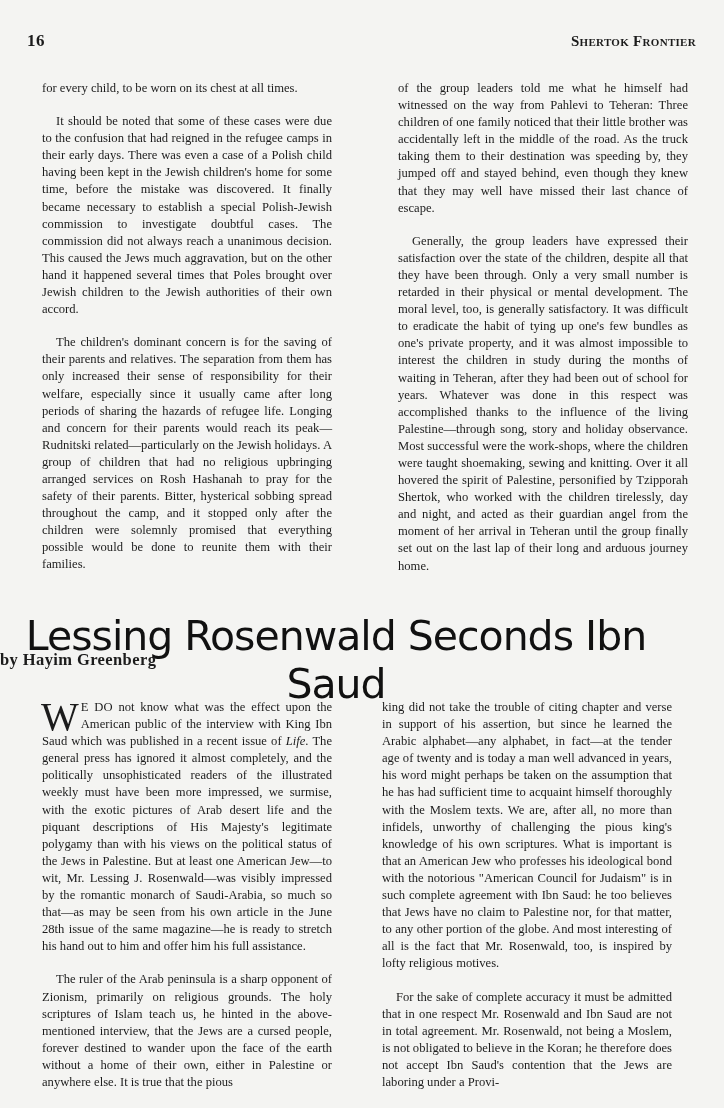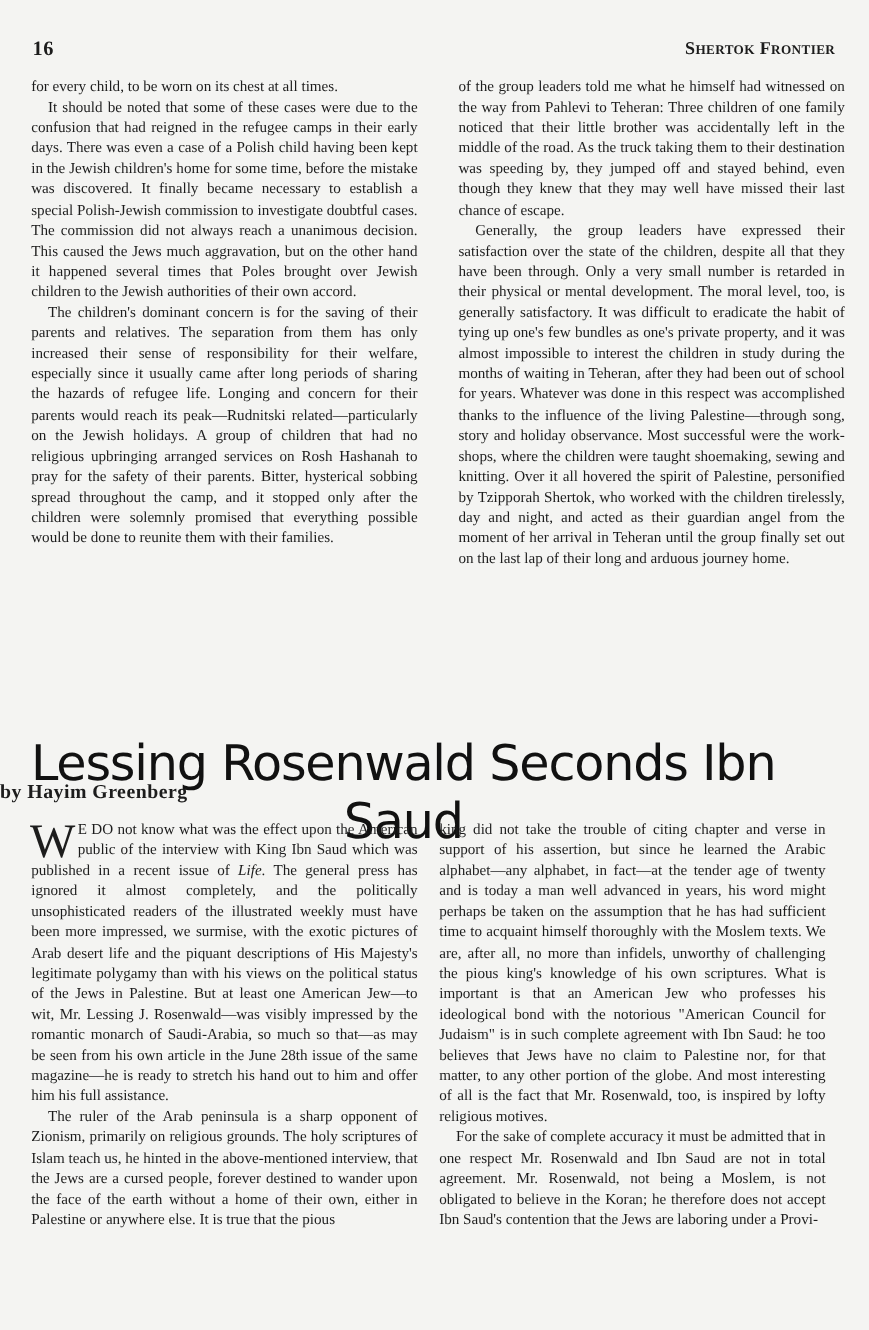--- a/index.html
+++ b/index.html
@@ -19,21 +19,21 @@
     font-size: 15px; font-weight: bold; font-variant: small-caps; letter-spacing: 0.3px;
   }
   .col {
     position: absolute;
     width: 322px;
     font-size: 12.6px;
     line-height: 17.1px;
     text-align: justify;
     hyphens: manual;
   }
-  .col p { margin: 0; text-indent: 14px; }
+  .col p { margin: 16px; text-indent: 14px; }
   .col p.noindent { text-indent: 0; }
   .top-left { left: 26px; top: 64px; }
   .top-right { left: 382px; top: 64px; }
   .headline {
     position: absolute; left: 0; width: 672px; top: 585px;
     text-align: center;
     font-family: "DejaVu Sans", "Liberation Sans", sans-serif;
     font-size: 41px; font-weight: normal; letter-spacing: -1px;
     color: #111;
   }

